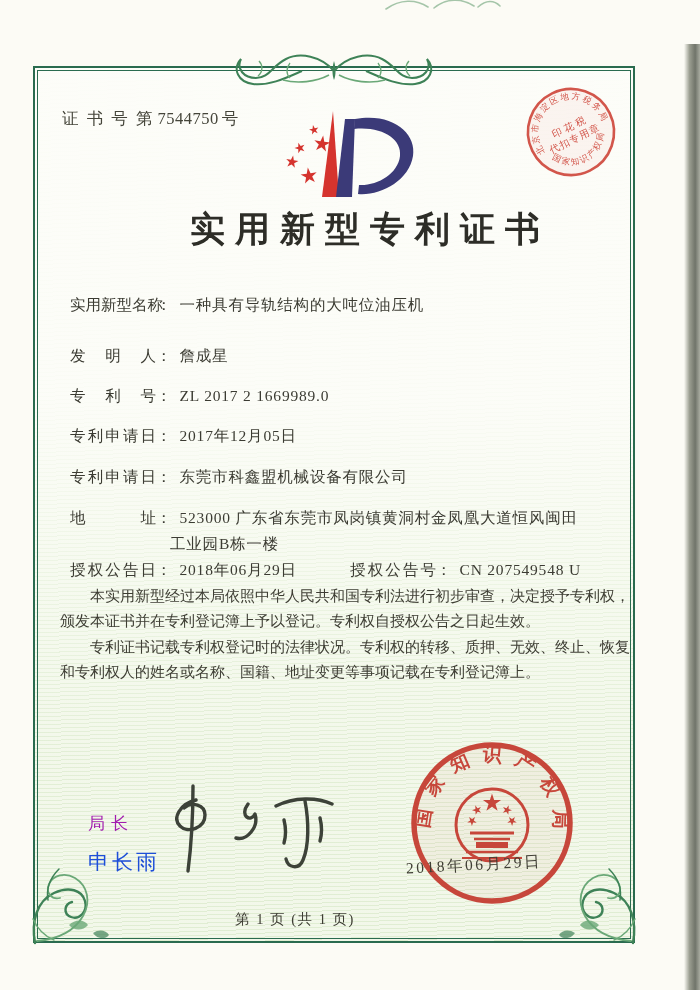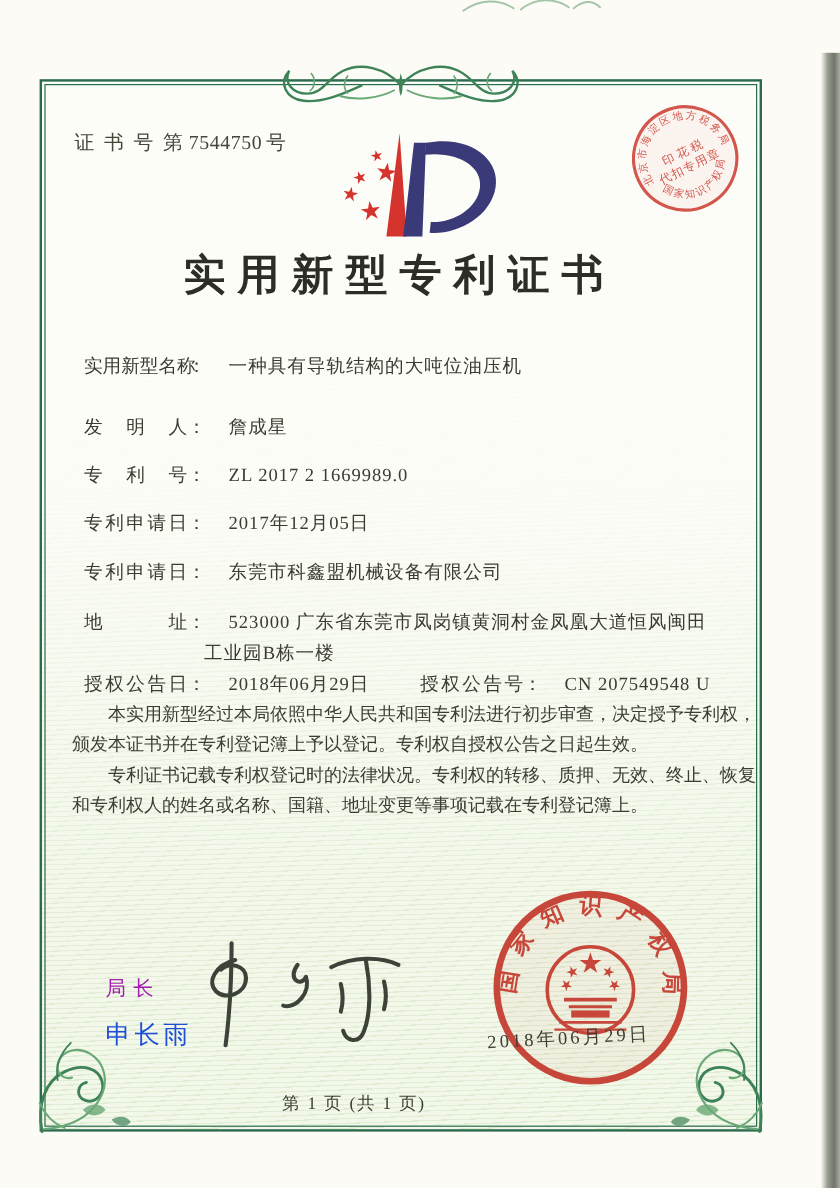--- a/index.html
+++ b/index.html
@@ -28,27 +28,27 @@
   .orn-br{position:absolute;right:-8px;bottom:-10px;transform:scaleX(-1);}
   .orn-pagetop{position:absolute;left:382px;top:-3px;opacity:.55;}
 
   .cert-no{position:absolute;left:62px;top:108px;font-size:16.5px;color:#45453a;letter-spacing:2px;white-space:nowrap;}
   .cert-no .num{letter-spacing:.5px;margin:0 3px;}
 
   .logo{position:absolute;left:272px;top:97px;}
 
   .title{
     position:absolute;left:33px;top:206px;width:600px;text-align:center;
-    font-size:35px;font-weight:700;letter-spacing:10px;color:#2d2d27;white-space:nowrap;
+    font-size:35px;font-weight:700;letter-spacing:10px;color:#2d2d27;white-space:nowrap;padding-left:37px;
   }
 
   .row{position:absolute;left:70px;font-size:15.5px;color:#3b3b32;white-space:nowrap;}
   .lbl{display:inline-block;width:86px;text-align:justify;text-align-last:justify;vertical-align:top;}
   .colon{margin-right:8px;}
-  .val{letter-spacing:.8px;margin-left:11px;}
+  .val{letter-spacing:.8px;}
   .row-name{top:295px;}
   .row-inventor{top:346px;}
   .row-patno{top:386px;}
   .row-filing{top:426px;}
   .row-patentee{top:467px;}
   .row-address{top:508px;}
   .addr2{margin-left:100px;margin-top:5px;white-space:nowrap;}
   .row-grant{top:560px;}
   .grant2{position:absolute;left:280px;top:0;white-space:nowrap;}
 

